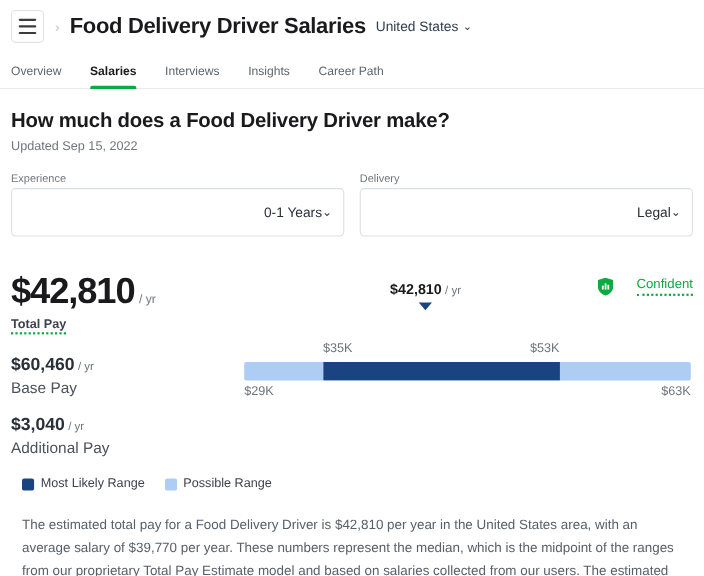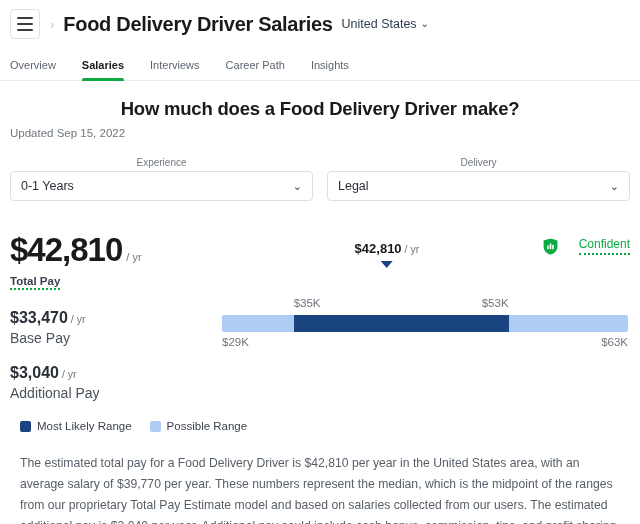--- a/index.html
+++ b/index.html
@@ -108,49 +108,47 @@
 
   
   .main { padding: 0 10px; }
 
   .headline {
     font-size: 18.5px;
     font-weight: bold;
     color: #1a1a1c;
     margin-top: 17px;
     letter-spacing: -0.2px;
-    text-align: center;
   }
   .updated {
     font-size: 11.5px;
     color: #70777f;
     margin-top: 7px;
   }
 
   
   .filters {
     display: flex;
     gap: 14px;
     margin-top: 18px;
   }
   .filter { flex: 1 1 0; min-width: 0; }
   .filter-label {
     font-size: 10px;
     color: #70777f;
     margin-bottom: 3px;
-    text-align: center;
   }
   .filter-box {
-    height: 30px;
+    height: 44px;
     border: 1px solid #dcdfe3;
     border-radius: 4px;
     background: #fff;
     display: flex;
     align-items: center;
-    justify-content: space-between;
+    justify-content: flex-end;
     padding: 0 10px;
     font-size: 12.5px;
     color: #2a2f37;
     cursor: pointer;
   }
   .filter-box .chev {
     font-size: 11px;
     color: #3b4250;
     line-height: 1;
   }
@@ -347,22 +345,22 @@
   <div class="loc-select">
     <span>United States</span>
     <span class="chev-sm">⌄</span>
   </div>
 </div>
 
 <div class="tabs">
   <div class="tab"><span>Overview</span></div>
   <div class="tab active"><span>Salaries</span></div>
   <div class="tab"><span>Interviews</span></div>
+  <div class="tab"><span>Insights</span></div>
   <div class="tab"><span>Career Path</span></div>
-  <div class="tab"><span>Insights</span></div>
 </div>
 
 <div class="main">
 
   <div class="headline">How much does a Food Delivery Driver make?</div>
   <div class="updated">Updated Sep 15, 2022</div>
 
   <div class="filters">
     <div class="filter">
       <div class="filter-label">Experience</div>
@@ -384,21 +382,21 @@
 
     <div class="pay-left">
       <div class="total-amount">
         <span>$42,810</span>
         <span class="per-unit-lg">/ yr</span>
       </div>
       <div class="total-pay-label dotted-green">Total Pay</div>
 
       <div class="base-block">
         <div class="sub-amount">
-          <span>$33,470</span>
+          <span>$60,460</span>
           <span class="per-unit-sm">/ yr</span>
         </div>
         <div class="sub-label">Base Pay</div>
       </div>
 
       <div class="add-block">
         <div class="sub-amount">
           <span>$3,040</span>
           <span class="per-unit-sm">/ yr</span>
         </div>

